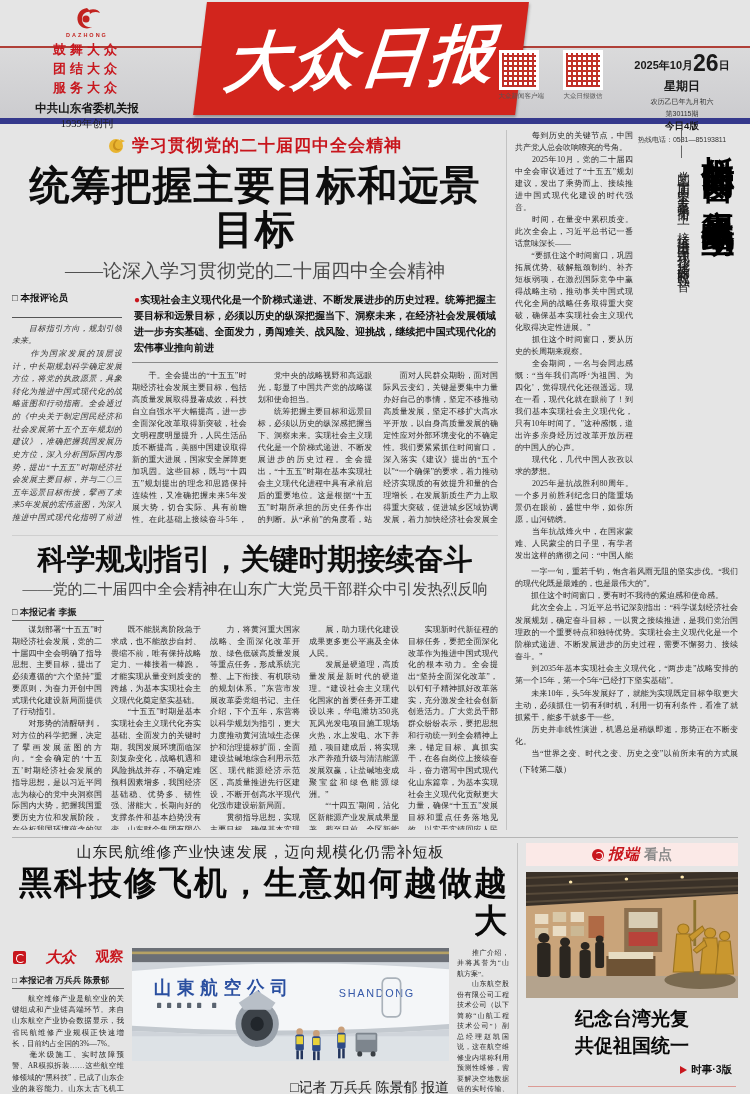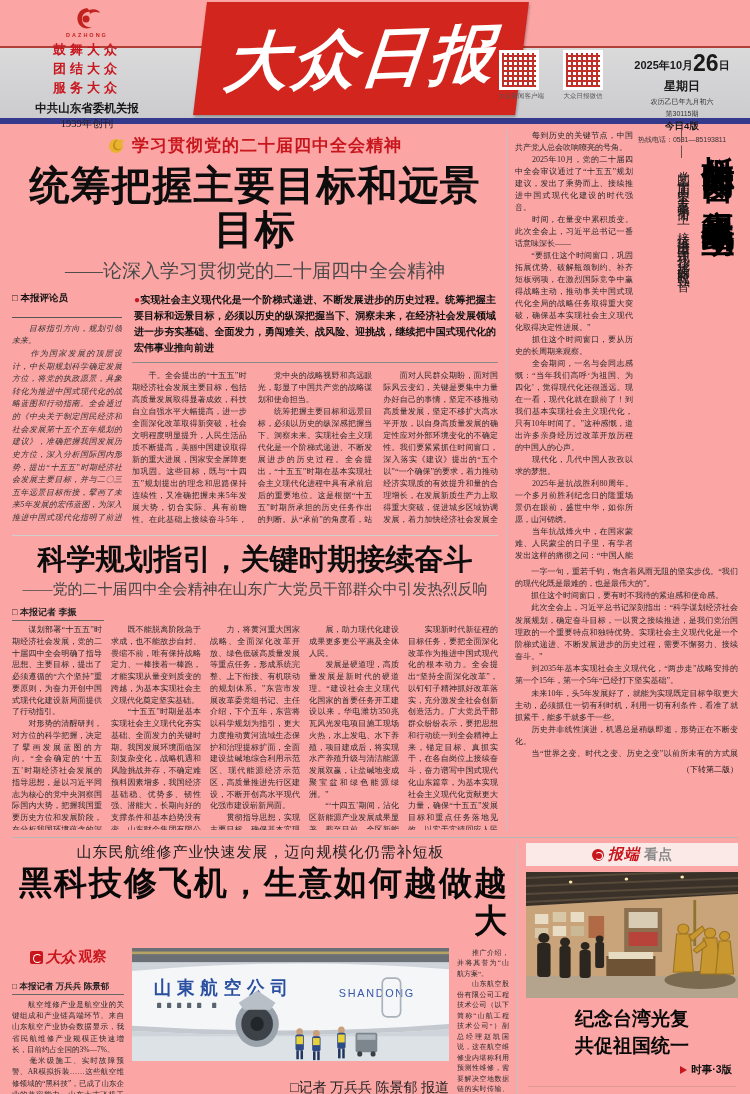--- a/index.html
+++ b/index.html
@@ -1,16 +1,16 @@
 <!DOCTYPE html>
 <html><head>
 <meta charset="utf-8">
 <style>
   html,body{margin:0;padding:0;background:#9a9a9a;}
-  .page{width:750px;height:1094px;margin:0 auto;background:#fca5a5;position:relative;overflow:hidden;
+  .page{width:750px;height:1094px;margin:0 auto;background:#e5e5e5;position:relative;overflow:hidden;
         font-family:"Liberation Serif",serif;color:#222;}
 
   
   .masthead{position:relative;height:118px;}
   .mh-band{position:absolute;left:0;right:0;top:46px;bottom:0;
            background:linear-gradient(#dadadb,#cccccf);border-top:2px solid #b04038;}
   .mh-left{position:absolute;left:18px;top:6px;width:138px;text-align:center;z-index:3;}
   .logo-swirl{display:block;margin:0 auto;}
   .logo-word{color:#c2231f;font:700 5.5px "Liberation Sans",sans-serif;letter-spacing:2px;}
   .slogans{margin-top:3px;color:#c8171e;font:700 13px/1.45 "Liberation Sans",sans-serif;letter-spacing:4px;}
@@ -71,32 +71,32 @@
   .ra-top{display:flex;height:430px;overflow:hidden;}
   .ra-body{width:118px;font-size:8px;line-height:1.5;text-align:justify;white-space:pre-wrap;
            color:#2a2a2a;overflow:hidden;}
   .ra-head{flex:1;display:flex;justify-content:flex-end;overflow:hidden;}
   .ra-sub{writing-mode:vertical-rl;font-size:12.5px;line-height:1.5;letter-spacing:3px;color:#1a1a1a;
           height:424px;margin-right:6px;}
   .ra-title{writing-mode:vertical-rl;font:900 33px/1.2 "Liberation Sans",sans-serif;color:#000;
             letter-spacing:3px;height:426px;}
   .ra-bottom{margin-top:6px;font-size:8px;line-height:1.52;text-align:justify;white-space:pre-wrap;
              color:#2a2a2a;height:196px;overflow:hidden;}
-  .ra-turn{text-align:right;font-size:8px;color:#111;margin-top:2px;}
+  .ra-turn{text-align:left;font-size:8px;color:#111;margin-top:2px;}
 
   
   .section-rule{border-top:1px solid #b5b5b5;margin:7px 12px 0;}
   .bottom{display:flex;padding:5px 12px 8px;}
   .feature{flex:1;padding-right:8px;overflow:hidden;}
   .f-kicker{text-align:center;font-size:15px;color:#222;letter-spacing:1px;}
   .f-title{text-align:right;font:700 33px/1.15 "Liberation Serif",serif;color:#090909;
            letter-spacing:2px;margin-top:3px;}
   .f-main{display:flex;gap:8px;margin-top:7px;height:160px;overflow:hidden;}
   .f-left{width:112px;overflow:hidden;}
-  .brand{display:flex;align-items:center;gap:3px;justify-content:center;margin-bottom:14px;}
+  .brand{display:flex;align-items:center;gap:20px;justify-content:center;margin-bottom:8px;}
   .brand-ico{width:13px;height:13px;background:#c8161d;border-radius:2px;position:relative;}
   .brand-ico:after{content:"";position:absolute;left:3px;top:3px;width:7px;height:7px;
                    border:1.5px solid #fff;border-radius:50%;border-right-color:transparent;}
   .brand-t1{color:#c8161d;font:900 15px "Liberation Serif",serif;font-style:italic;}
   .brand-t2{color:#c8161d;font:900 14px "Liberation Sans",sans-serif;}
   .byline3{font:700 8.5px "Liberation Sans",sans-serif;border-bottom:1px solid #666;
            padding-bottom:1px;margin-bottom:4px;}
   .f-left-txt{font-size:7.5px;line-height:1.5;text-align:justify;white-space:pre-wrap;
               height:112px;overflow:hidden;color:#2a2a2a;}
   .f-photo{flex:1;display:flex;flex-direction:column;}

